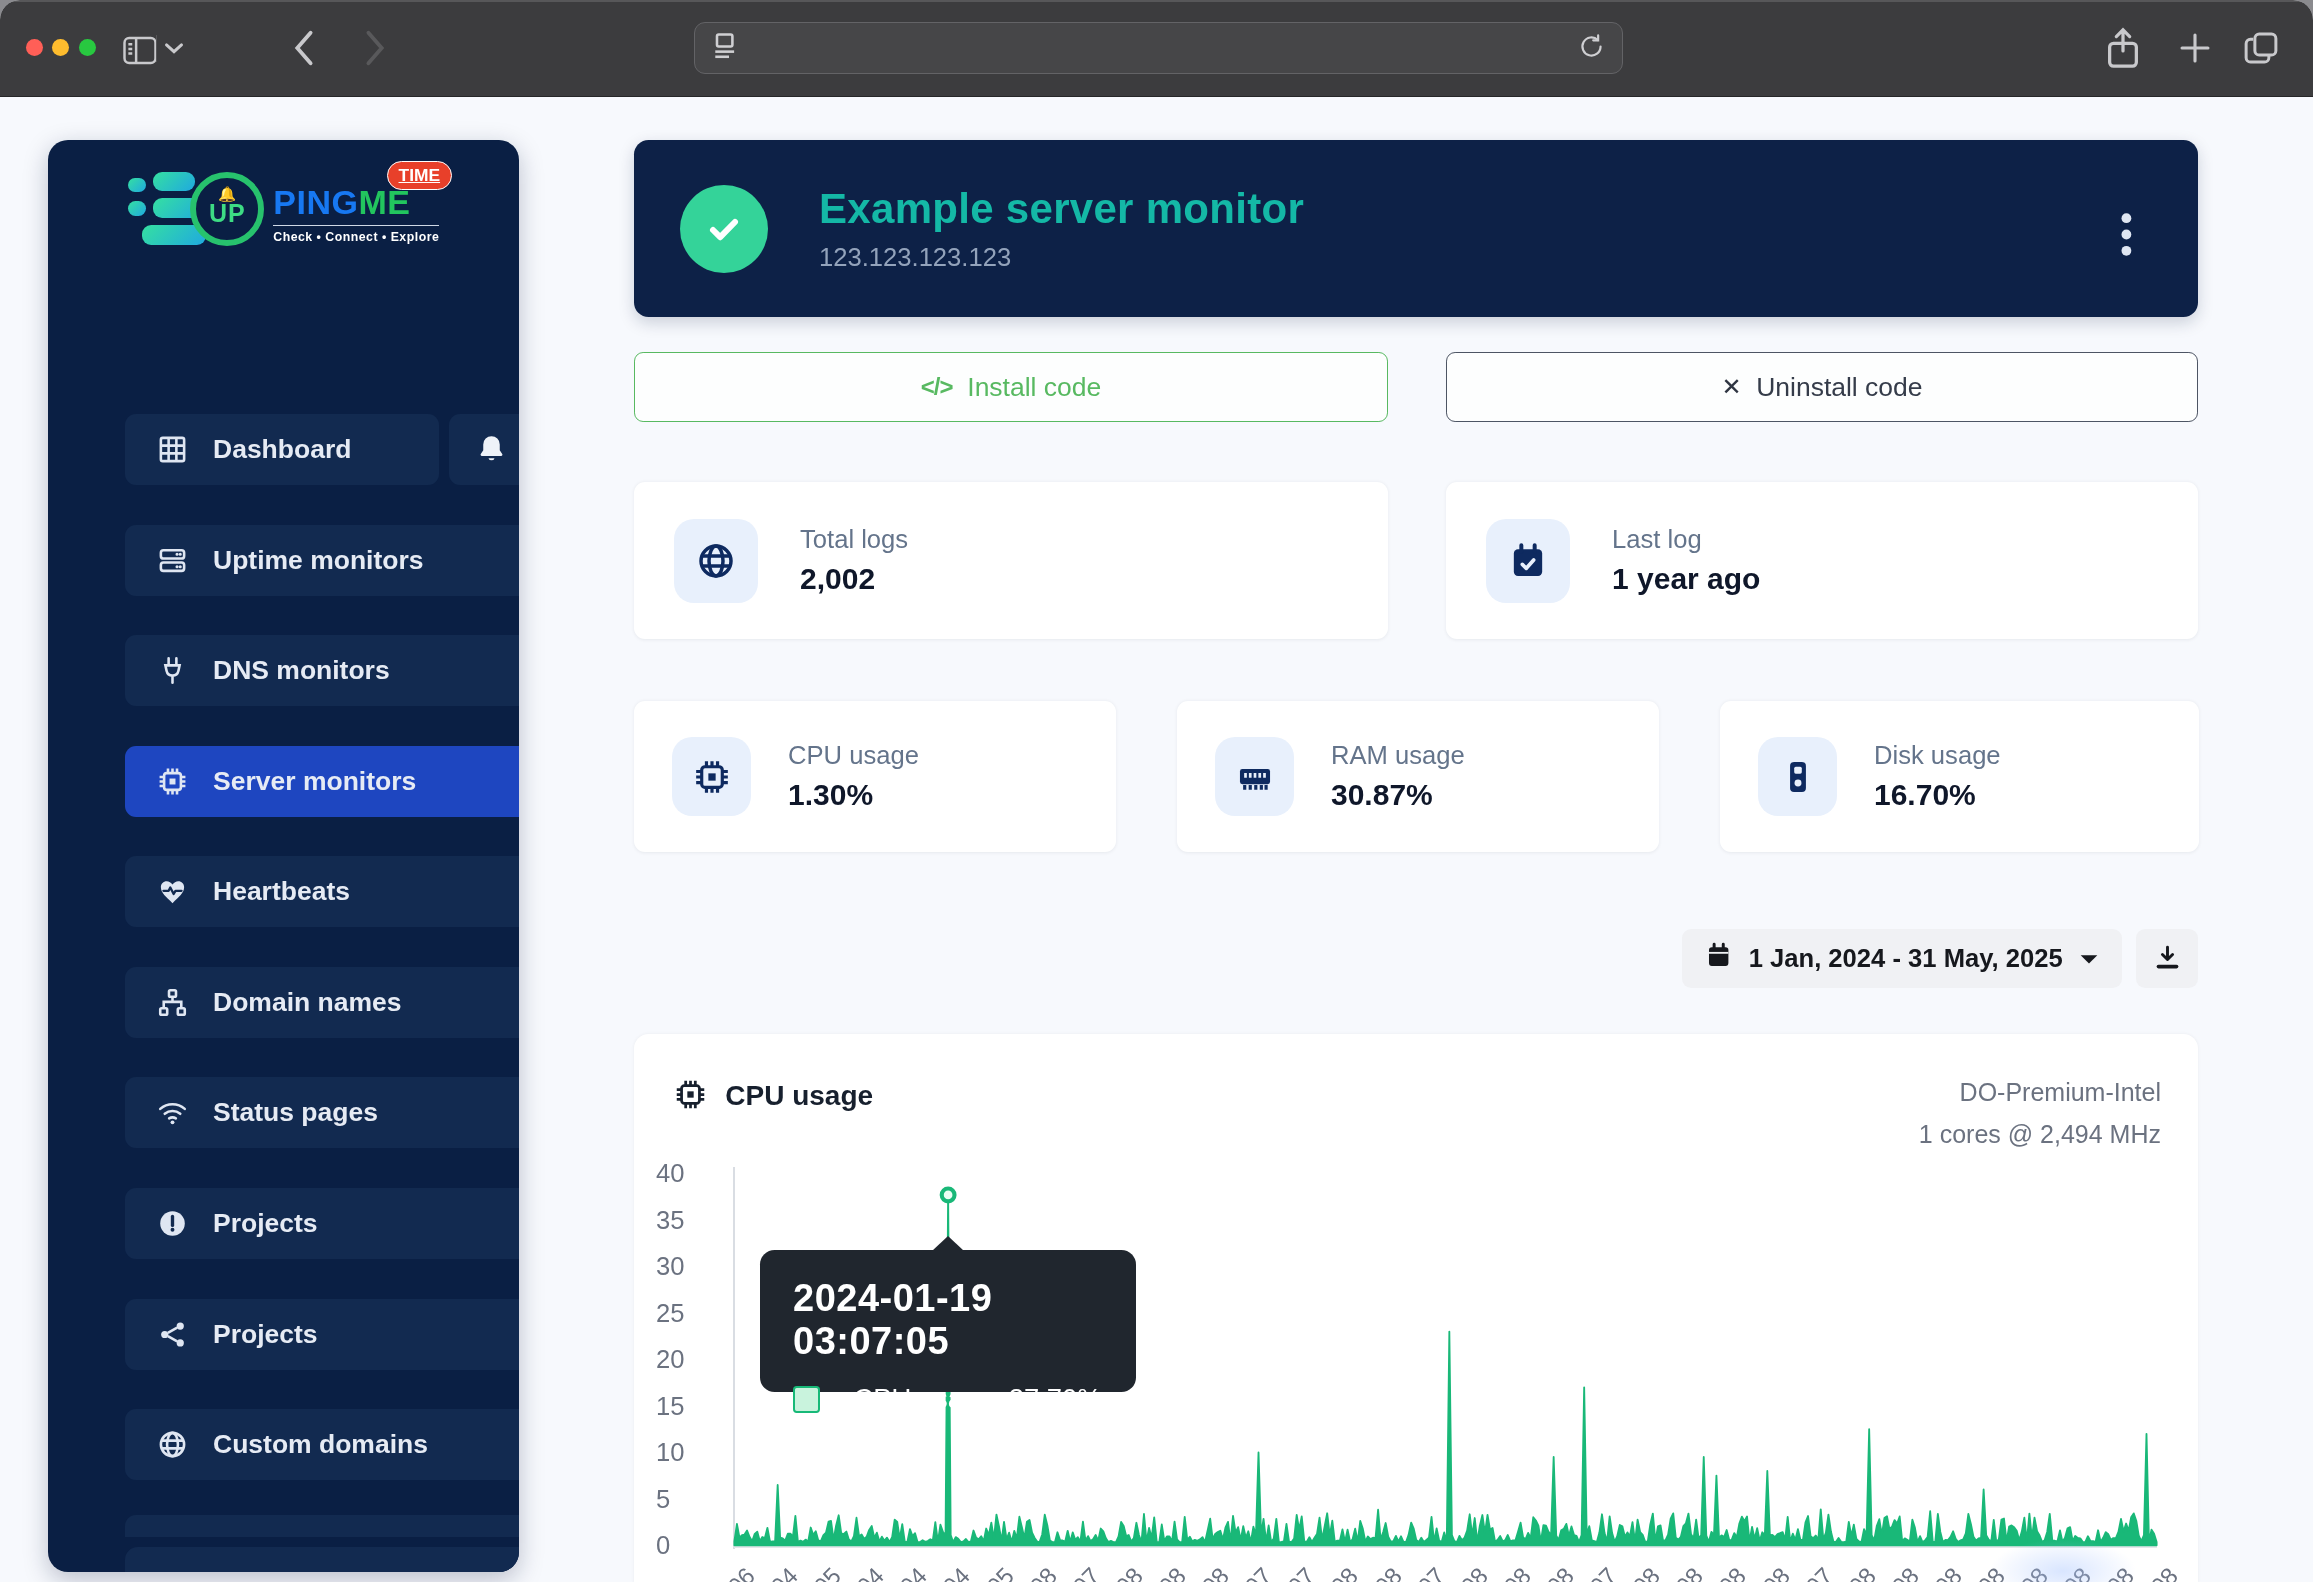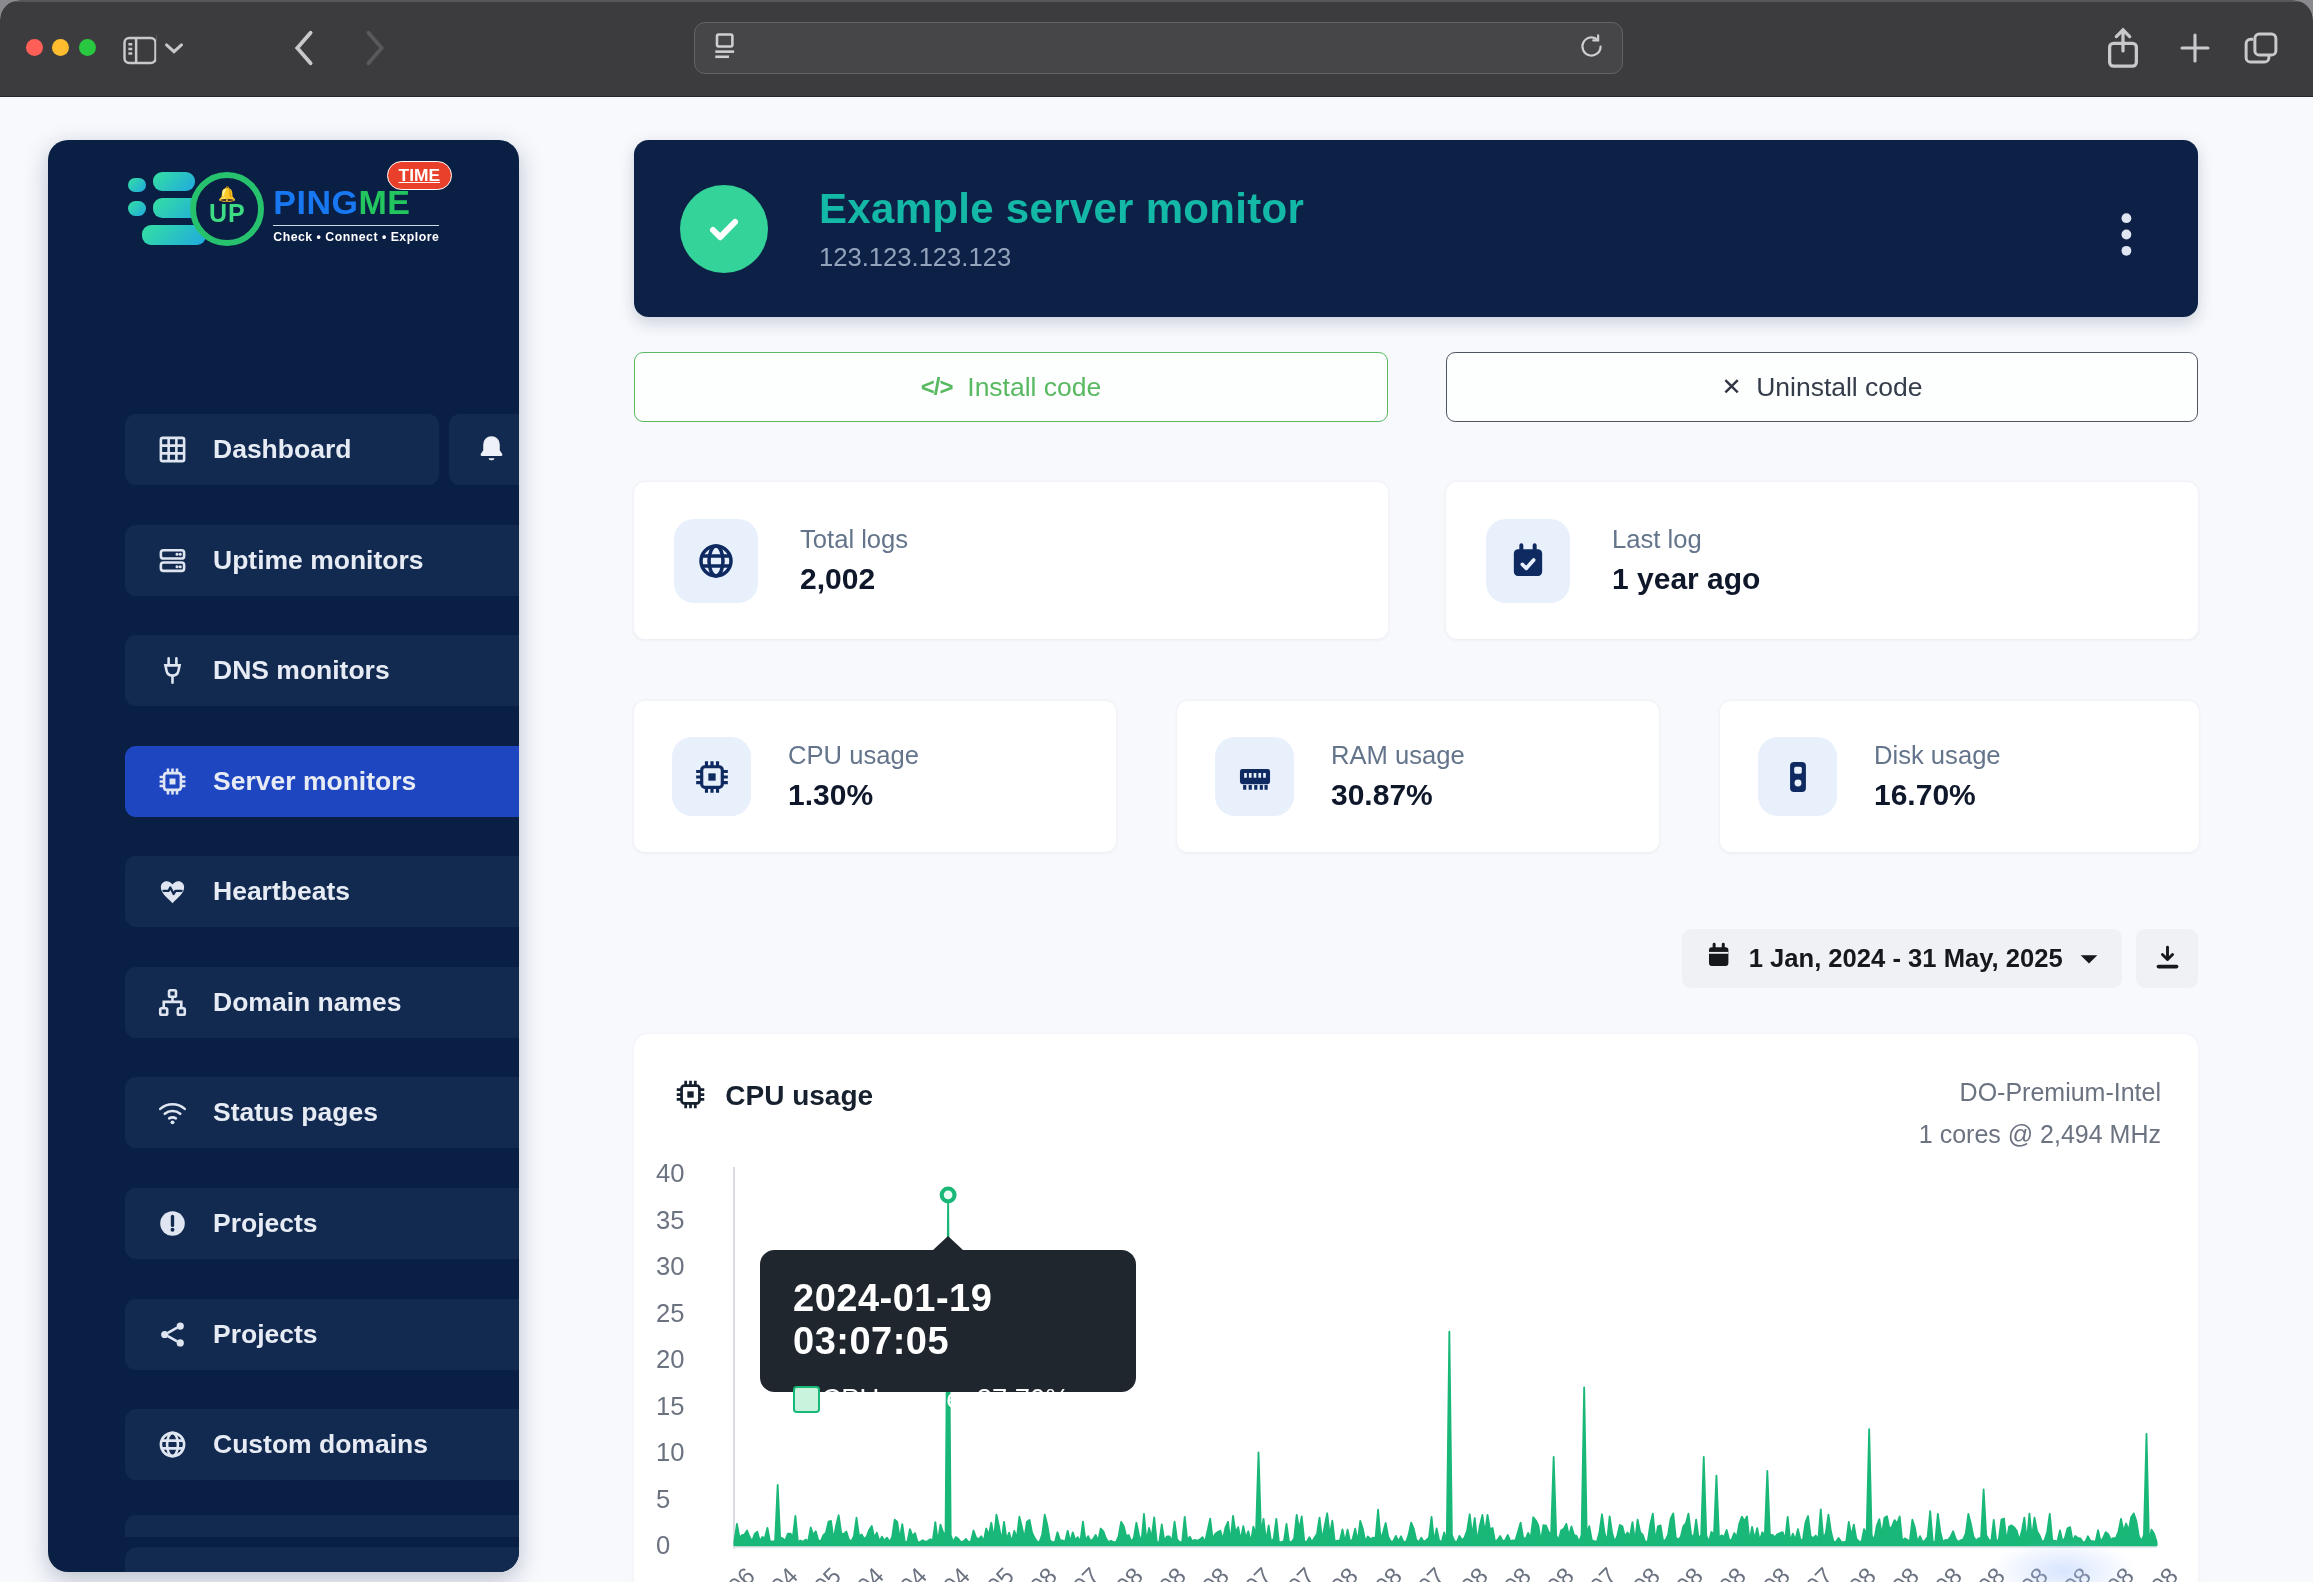--- a/index.html
+++ b/index.html
@@ -89,21 +89,21 @@
         transform-origin:0 0;white-space:nowrap;}
   .axis-v{position:absolute;left:99px;top:133px;width:1.8px;height:382px;background:#d9dde3;}
   .axis-h{position:absolute;left:100px;top:512px;width:1423px;height:1.8px;background:#e4e7eb;}
   #series-svg{position:absolute;left:100px;top:135px;overflow:visible;}
 
   .tooltip{position:absolute;left:126px;top:216px;width:376px;height:142px;background:#20262e;
         border-radius:14.6px;color:#fff;box-sizing:border-box;padding:27.4px 33px;z-index:5;}
   .tooltip .caret{position:absolute;left:172px;top:-13.7px;width:0;height:0;
         border-left:16.4px solid transparent;border-right:16.4px solid transparent;border-bottom:15.5px solid #20262e;}
   .tt-date{font-size:38px;font-weight:700;letter-spacing:0.5px;}
-  .tt-row{display:flex;align-items:center;gap:1px;margin-top:20px;font-size:27.4px;}
+  .tt-row{display:flex;align-items:center;gap:33px;margin-top:20px;font-size:27.4px;}
   .tt-swatch{width:27.4px;height:27.4px;background:#c9f3dd;border:2.7px solid #17b978;border-radius:3.7px;box-sizing:border-box;}
 
   .chat-blob{position:absolute;left:1990px;top:1539px;width:146px;height:64px;border-radius:50%;
         background:radial-gradient(closest-side,rgba(170,198,255,.45),rgba(170,198,255,0));cursor:pointer;}
 </style>
 </head>
 <body>
 
 <div class="window">
 

